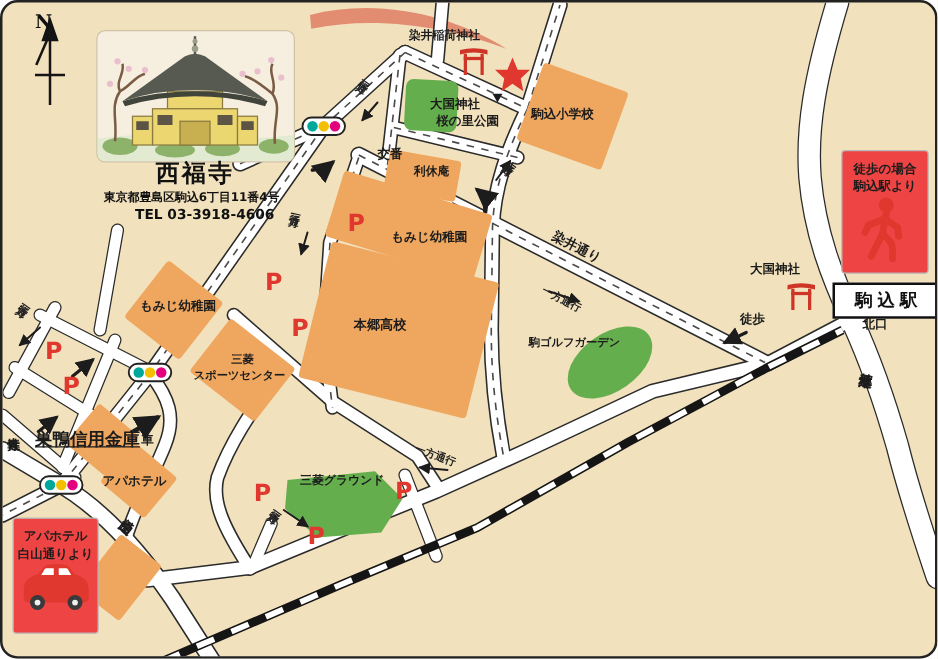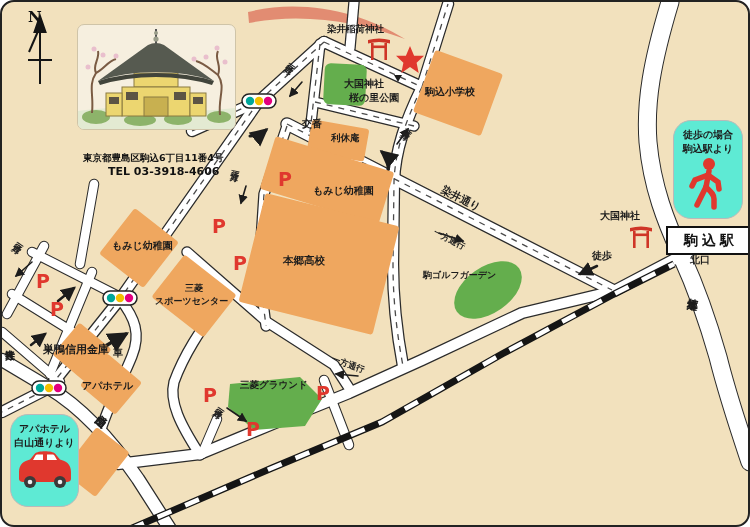--- a/index.html
+++ b/index.html
@@ -10,21 +10,21 @@
   .lbl{position:absolute;font-size:10px;font-weight:bold;color:#1c1c1c;white-space:nowrap;line-height:1.15;}
   .vert{writing-mode:vertical-rl;text-orientation:upright;}
   .ow{position:absolute;font-size:8.5px;font-weight:bold;color:#222;white-space:nowrap;
       writing-mode:vertical-rl;text-orientation:upright;letter-spacing:-1px;}
   .owh{position:absolute;font-size:8.5px;font-weight:bold;color:#222;white-space:nowrap;}
   .bld{position:absolute;background:#efa75f;border-radius:3px;}
   .grn{position:absolute;background:#64ae4d;border-radius:6px;}
   .pk{position:absolute;color:#e0382e;font-size:19px;font-weight:bold;font-family:"DejaVu Sans",sans-serif;}
   .station{position:absolute;background:#fff;border:2px solid #111;display:flex;align-items:center;justify-content:center;
            font-weight:bold;color:#111;}
-  .gbox{position:absolute;background:#5eead4;border:1px solid #b9b9b9;border-radius:18px;text-align:center;color:#1c1c1c;}
+  .gbox{position:absolute;background:#ef4444;border:1px solid #b9b9b9;border-radius:3px;text-align:center;color:#1c1c1c;}
   .gbox .l1{margin-top:7px;font-size:10px;font-weight:bold;}
   .gbox .l2{font-size:10px;font-weight:bold;}
   .photo{position:absolute;left:75px;top:22px;width:157px;height:104px;background:#f6efdf;
          border:1px solid #cfc4a8;border-radius:7px;overflow:hidden;}
   .title{position:absolute;left:94px;top:124px;width:120px;text-align:center;
          font-family:"DejaVu Serif",serif;font-size:19px;font-weight:bold;color:#111;letter-spacing:2px;}
   .addr{position:absolute;left:81px;top:150px;font-size:9.5px;font-weight:bold;color:#111;}
   .tel{position:absolute;left:106px;top:163px;font-size:11px;font-weight:bold;color:#111;}
   .north{position:absolute;left:26px;top:6px;font-family:"DejaVu Serif",serif;font-size:15px;font-weight:bold;color:#111;}
 </style>
@@ -225,37 +225,38 @@
   <div class="bld" style="left:248px;top:206px;width:138px;height:112px;transform:rotate(14deg);"></div>
   <div class="bld" style="left:109px;top:217px;width:56px;height:58px;transform:rotate(38deg);"></div>
   <div class="bld" style="left:159px;top:267px;width:66px;height:54px;transform:rotate(38deg);"></div>
   <div class="bld" style="left:59px;top:329px;width:42px;height:42px;transform:rotate(40deg);"></div>
   <div class="bld" style="left:86px;top:361px;width:46px;height:42px;transform:rotate(40deg);"></div>
   <div class="bld" style="left:73px;top:432px;width:42px;height:56px;transform:rotate(38deg);"></div>
 
   <div class="grn" style="left:322px;top:62px;width:42px;height:41px;transform:rotate(3deg);"></div>
 
   <div class="north">N</div>
+  <div class="title">西福寺</div>
   <div class="addr">東京都豊島区駒込6丁目11番4号</div>
   <div class="tel">TEL 03-3918-4606</div>
 
   <div class="lbl" style="left:325px;top:22px;font-size:9.5px;">染井稲荷神社</div>
   <div class="lbl" style="left:423px;top:84px;">駒込小学校</div>
   <div class="lbl" style="left:342px;top:76px;">大国神社</div>
   <div class="lbl" style="left:347px;top:90px;">桜の里公園</div>
   <div class="lbl" style="left:300px;top:116px;">交番</div>
   <div class="lbl" style="left:329px;top:131px;font-size:9.5px;">利休庵</div>
   <div class="lbl" style="left:311px;top:183px;">もみじ幼稚園</div>
   <div class="lbl" style="left:438px;top:190px;font-size:10.5px;transform:rotate(27deg);">染井通り</div>
   <div class="lbl" style="left:281px;top:252px;font-size:10.5px;">本郷高校</div>
   <div class="lbl" style="left:110px;top:238px;">もみじ幼稚園</div>
   <div class="lbl" style="left:183px;top:281px;font-size:9px;">三菱</div>
   <div class="lbl" style="left:153px;top:294px;font-size:9px;">スポーツセンター</div>
   <div class="lbl" style="left:421px;top:268px;font-size:9px;">駒ゴルフガーデン</div>
-  <div class="lbl" style="left:41px;top:342px;font-size:11px;">巣鴨信用金庫</div>
+  <div class="lbl" style="left:26px;top:342px;font-size:14px;text-decoration:underline;">巣鴨信用金庫</div>
   <div class="lbl" style="left:80px;top:378px;">アパホテル</div>
   <div class="lbl" style="left:238px;top:378px;font-size:9.5px;">三菱グラウンド</div>
   <div class="lbl" style="left:598px;top:208px;">大国神社</div>
   <div class="lbl vert" style="left:2px;top:340px;">真性寺</div>
   <div class="lbl vert" style="left:97px;top:406px;font-size:11px;transform:rotate(38deg);">白山通り</div>
   <div class="lbl vert" style="left:684px;top:288px;font-size:11px;transform:rotate(8deg);">本郷通り</div>
 
   <div class="lbl" style="left:590px;top:248px;">徒歩</div>
   <div class="lbl" style="left:111px;top:345px;">車</div>
 

